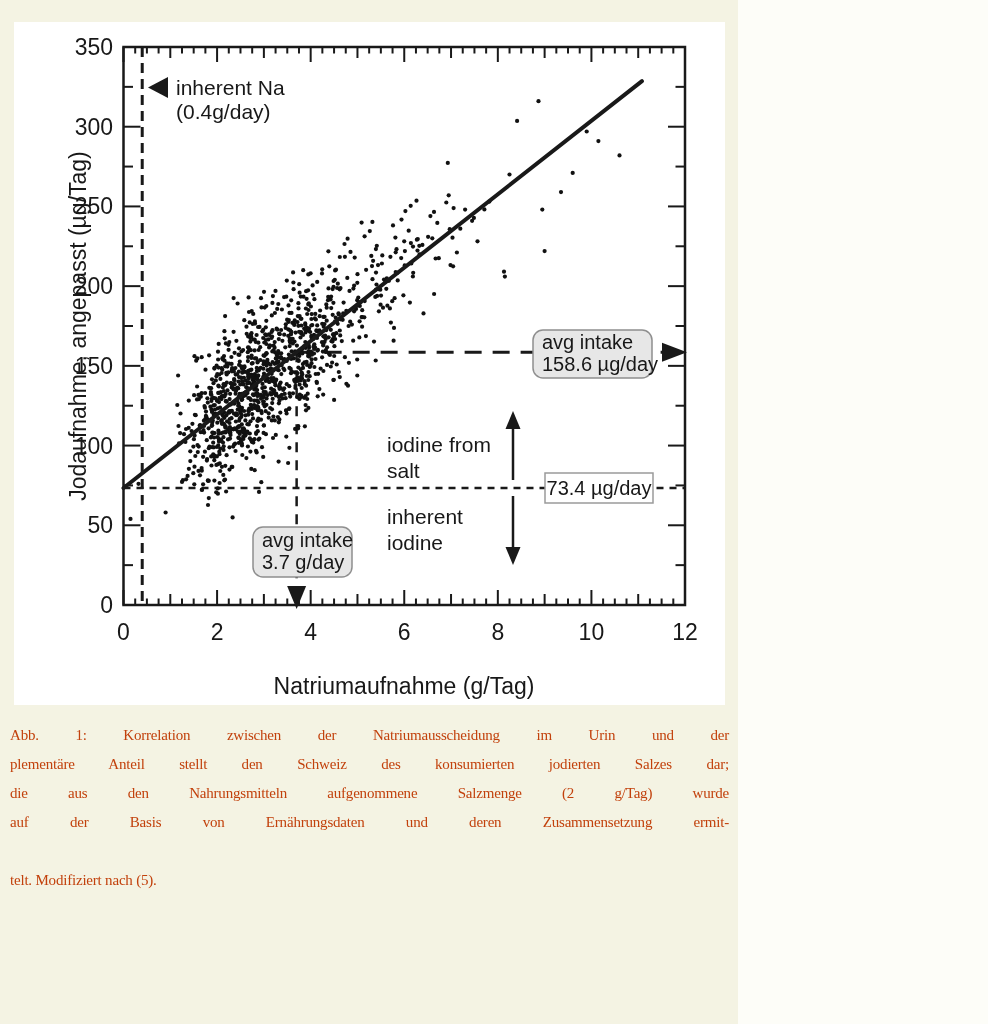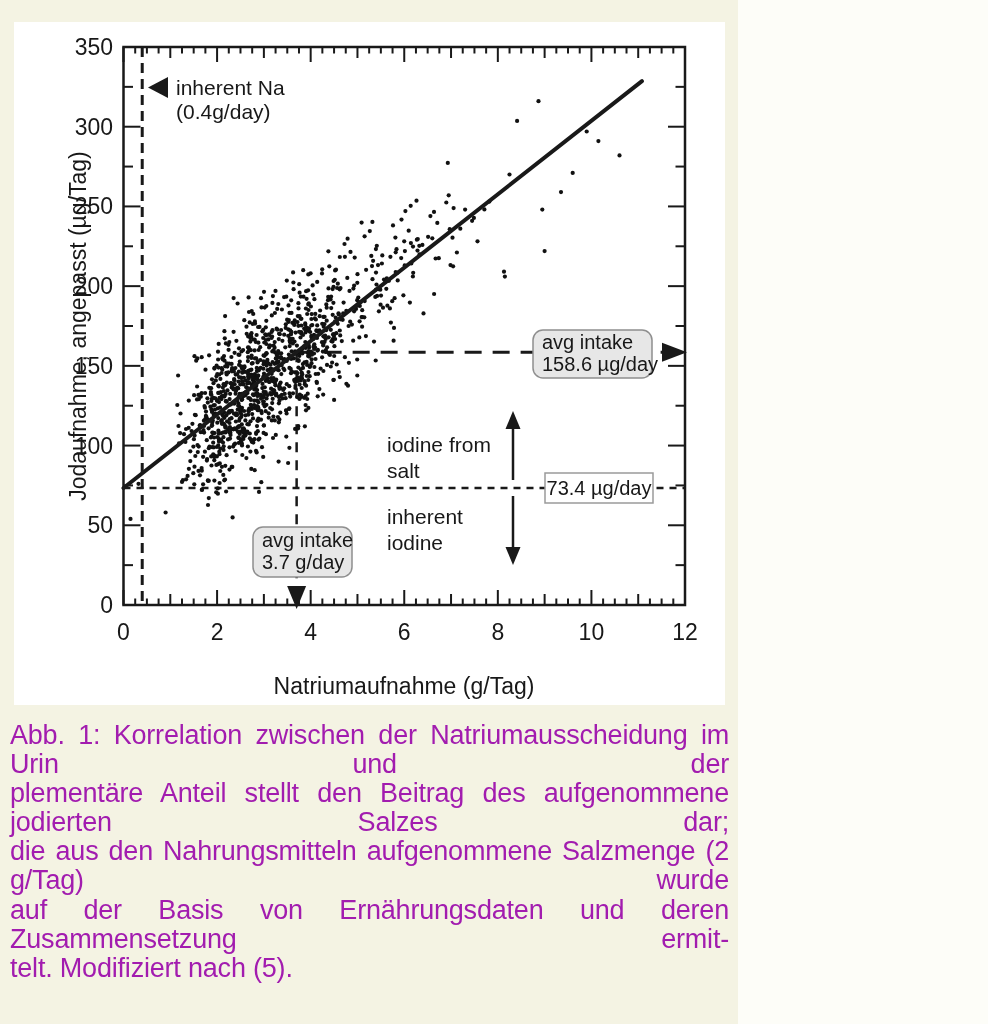--- a/index.html
+++ b/index.html
@@ -12,24 +12,24 @@
   .right-column{
     position:absolute;left:738px;top:0;width:250px;height:1024px;
     background:#fdfdf8;
   }
   .figure-panel{
     position:absolute;left:14px;top:22px;width:711px;height:683px;
     background:#ffffff;
   }
   .figure-caption{
     position:absolute;left:10px;top:721px;width:719px;
-    font-size:27px;line-height:29.1px;letter-spacing:-0.2px;color:#a21caf;
+    font-size:15px;line-height:29.1px;letter-spacing:-0.2px;color:#c2410c;font-family:Liberation Serif, serif;
   }
   .cap-line{text-align:justify;text-align-last:justify;white-space:normal;}
-  .cap-line.last{text-align-last:left;}
+  .cap-line.last{text-align-last:left;margin-top:29px;}
   svg text{fill:#181818;}
   .tick-label{font-size:23px;}
   .axis-title{font-size:23px;}
   .annot{font-size:21px;}
   .boxlabel{font-size:20px;}
 </style>
 </head>
 <body>
 
 <div class="right-column"></div>
@@ -1405,17 +1405,17 @@
     <text class="annot" x="373" y="502">inherent</text>
     <text class="annot" x="373" y="528">iodine</text>
 
     <text class="axis-title" x="390" y="672" text-anchor="middle">Natriumaufnahme (g/Tag)</text>
     <text class="axis-title" transform="translate(72,304) rotate(-90)" text-anchor="middle">Jodaufnahme, angepasst (µg/Tag)</text>
   </svg>
 </div>
 
 <div class="figure-caption" id="caption">
     <div class="cap-line">Abb. 1: Korrelation zwischen der Natriumausscheidung im Urin und der</div>
-    <div class="cap-line">plementäre Anteil stellt den Beitrag des aufgenommene jodierten Salzes dar;</div>
+    <div class="cap-line">plementäre Anteil stellt den Schweiz des konsumierten jodierten Salzes dar;</div>
     <div class="cap-line">die aus den Nahrungsmitteln aufgenommene Salzmenge (2 g/Tag) wurde</div>
     <div class="cap-line">auf der Basis von Ernährungsdaten und deren Zusammensetzung ermit-</div>
     <div class="cap-line last">telt. Modifiziert nach (5).</div>
   </div>
 
 </body></html>

